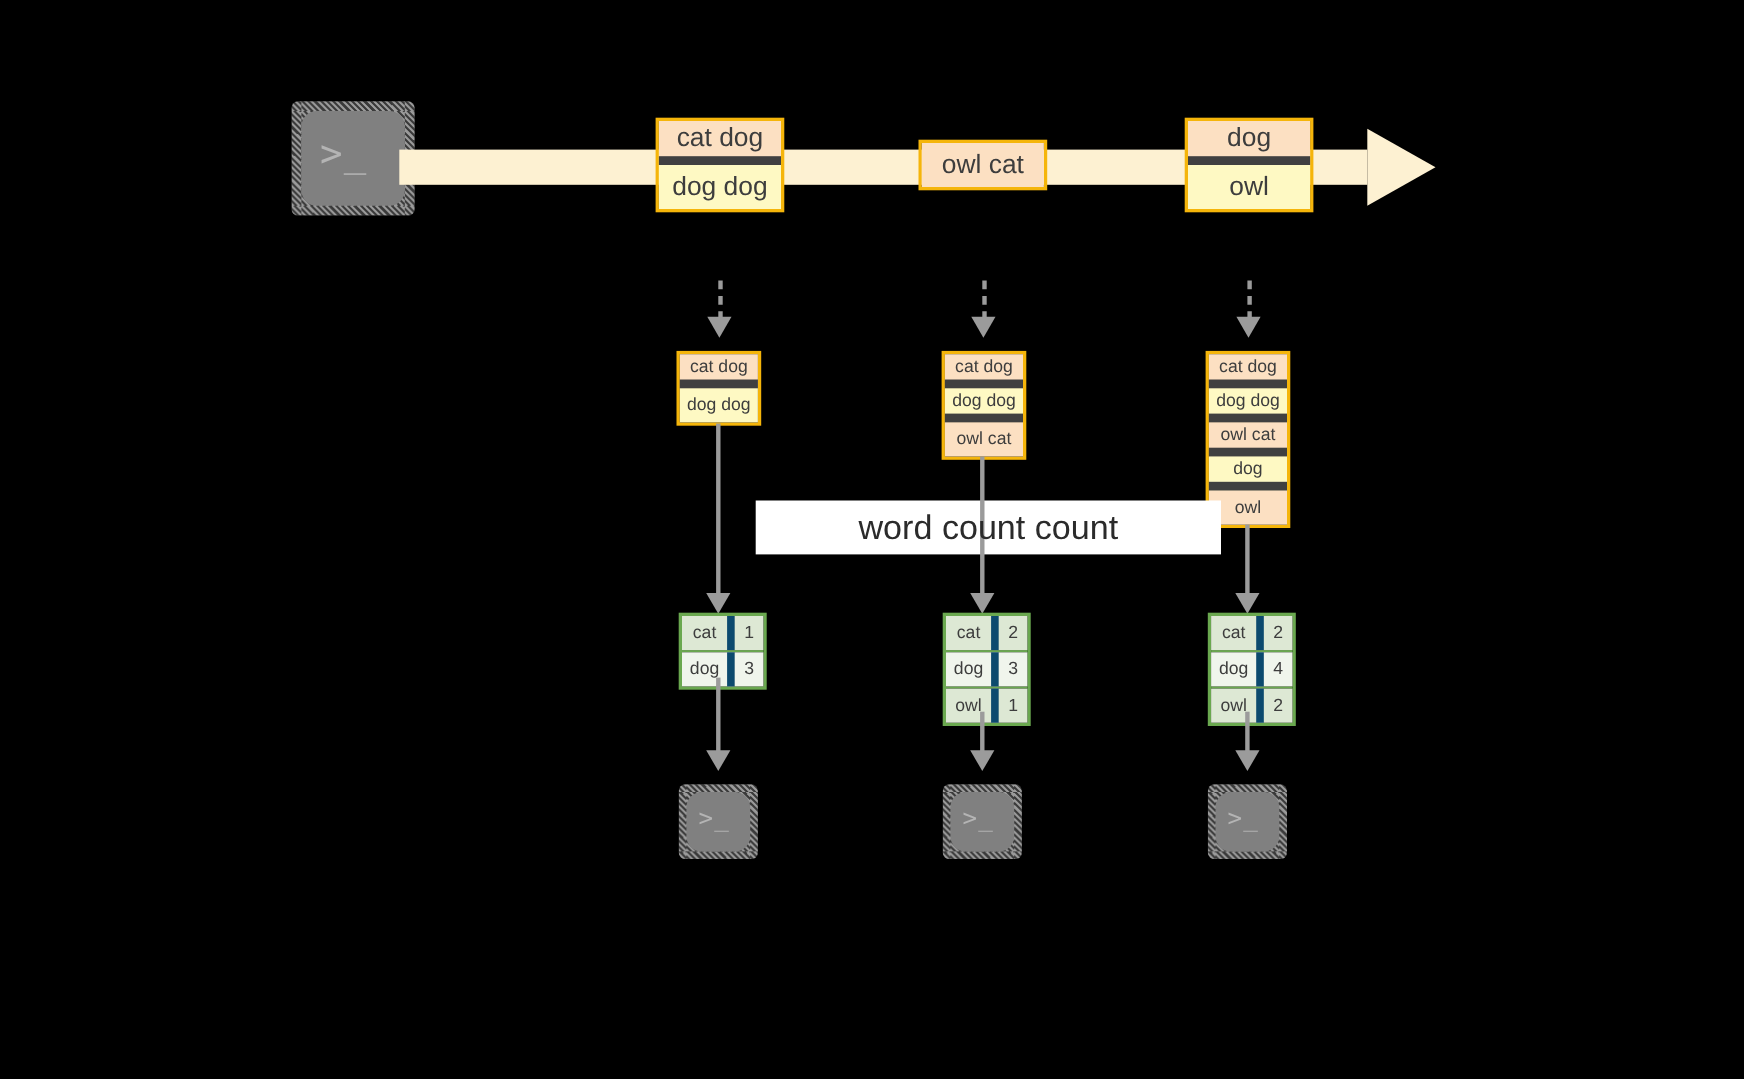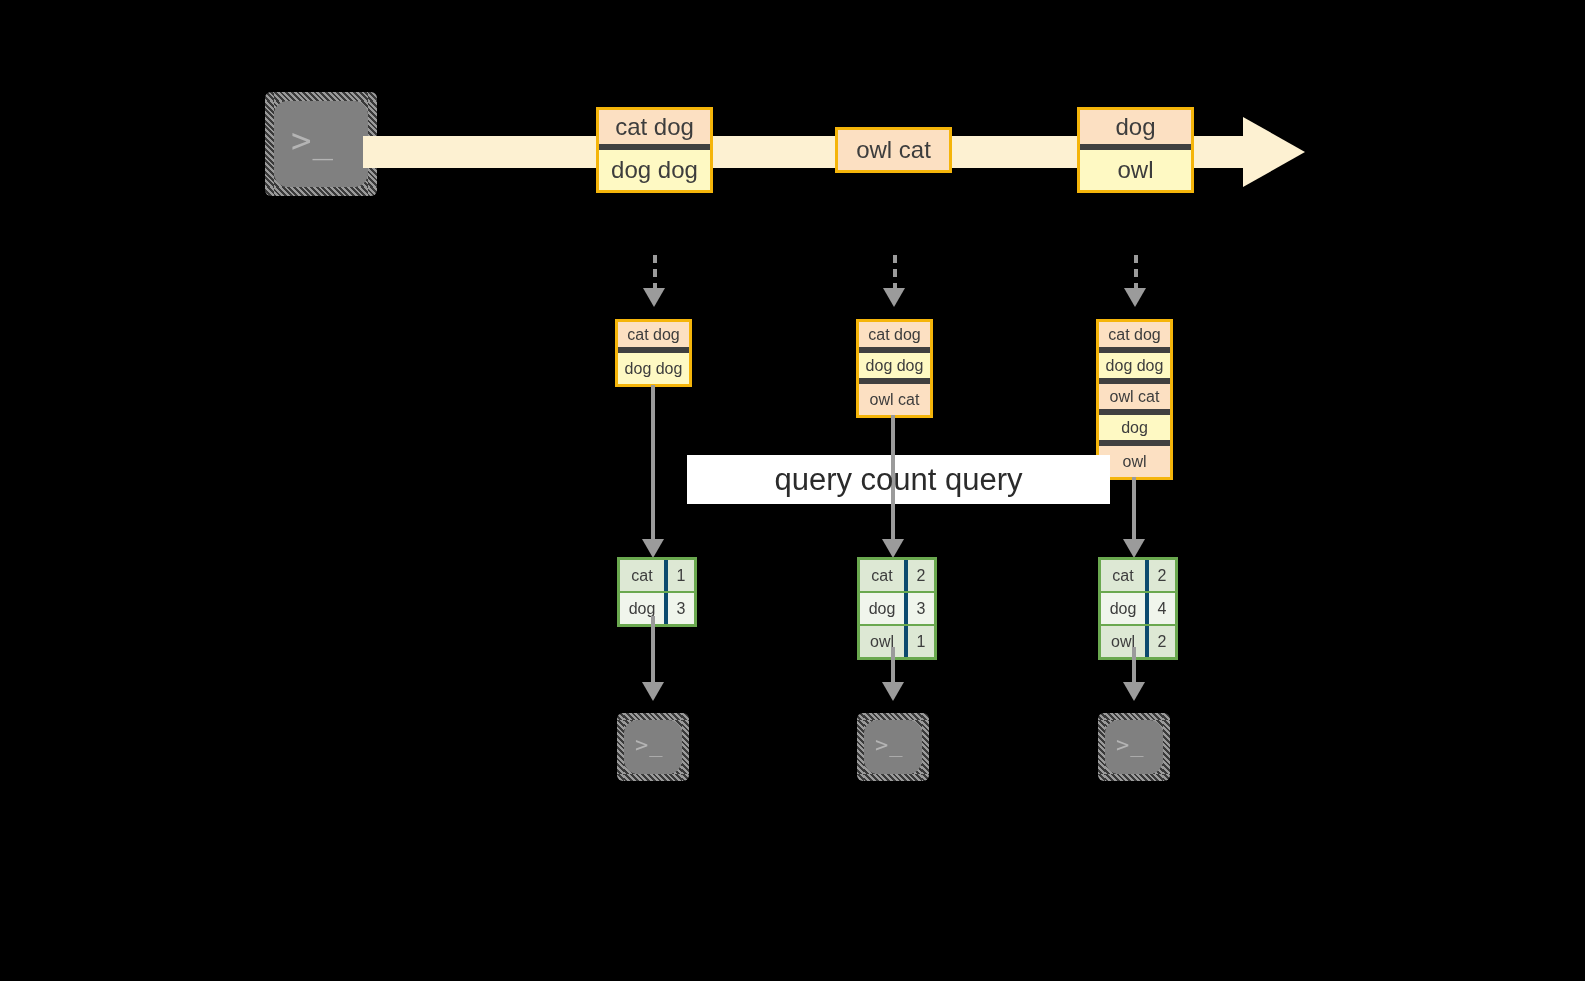--- a/index.html
+++ b/index.html
@@ -76,21 +76,21 @@
     border: 3px solid #f5b50a;
     display: flex;
     flex-direction: column;
   }
   .rec .cell {
     box-sizing: border-box;
     display: flex;
     align-items: center;
     justify-content: center;
     color: #3d3d3d;
-    border-bottom: 6px solid #404040;
+    border-bottom: 8px solid #404040;
     white-space: nowrap;
   }
   .rec .cell:last-child { border-bottom: none; }
   .cell.dark  { background: #fce0c2; }
   .cell.light { background: #fef9c3; }
 
   .rec-top .cell   { height: 40px; font-size: 24px; }
   .rec-mid .cell   { height: 31px; font-size: 16px; }
 
   
@@ -108,21 +108,21 @@
   }
   .tbl .row:last-child { border-bottom: none; }
   .tbl .k, .tbl .v {
     box-sizing: border-box;
     display: flex;
     align-items: center;
     justify-content: center;
     font-size: 16px;
     color: #3d3d3d;
   }
-  .tbl .k { width: 48px; border-right: 4px solid #0c4a6e; }
+  .tbl .k { width: 48px; border-right: 7px solid #0c4a6e; }
   .tbl .v { width: 26px; }
   .row.dark  .k, .row.dark  .v { background: #dde8d4; }
   .row.light .k, .row.light .v { background: #f0f5ec; }
 
   
   .line {
     position: absolute;
     width: 4px;
     background: #9b9b9b;
   }
@@ -217,21 +217,21 @@
     <div class="cell light">dog</div>
     <div class="cell dark">owl</div>
   </div>
 
   <div class="band"></div>
 
   <div class="line" style="left:651px; top:385px; height:163px;"></div>
   <div class="line" style="left:891px; top:415px; height:133px;"></div>
   <div class="line" style="left:1132px; top:477px; height:71px;"></div>
 
-  <div class="band-text">query count query</div>
+  <div class="band-text">word count count</div>
 
   <div class="ahead" style="left:642px; top:539px;"></div>
   <div class="ahead" style="left:882px; top:539px;"></div>
   <div class="ahead" style="left:1123px; top:539px;"></div>
 
   <div class="tbl" style="left:617px; top:557px;">
     <div class="row dark">
       <div class="k">cat</div>
       <div class="v">1</div>
     </div>

